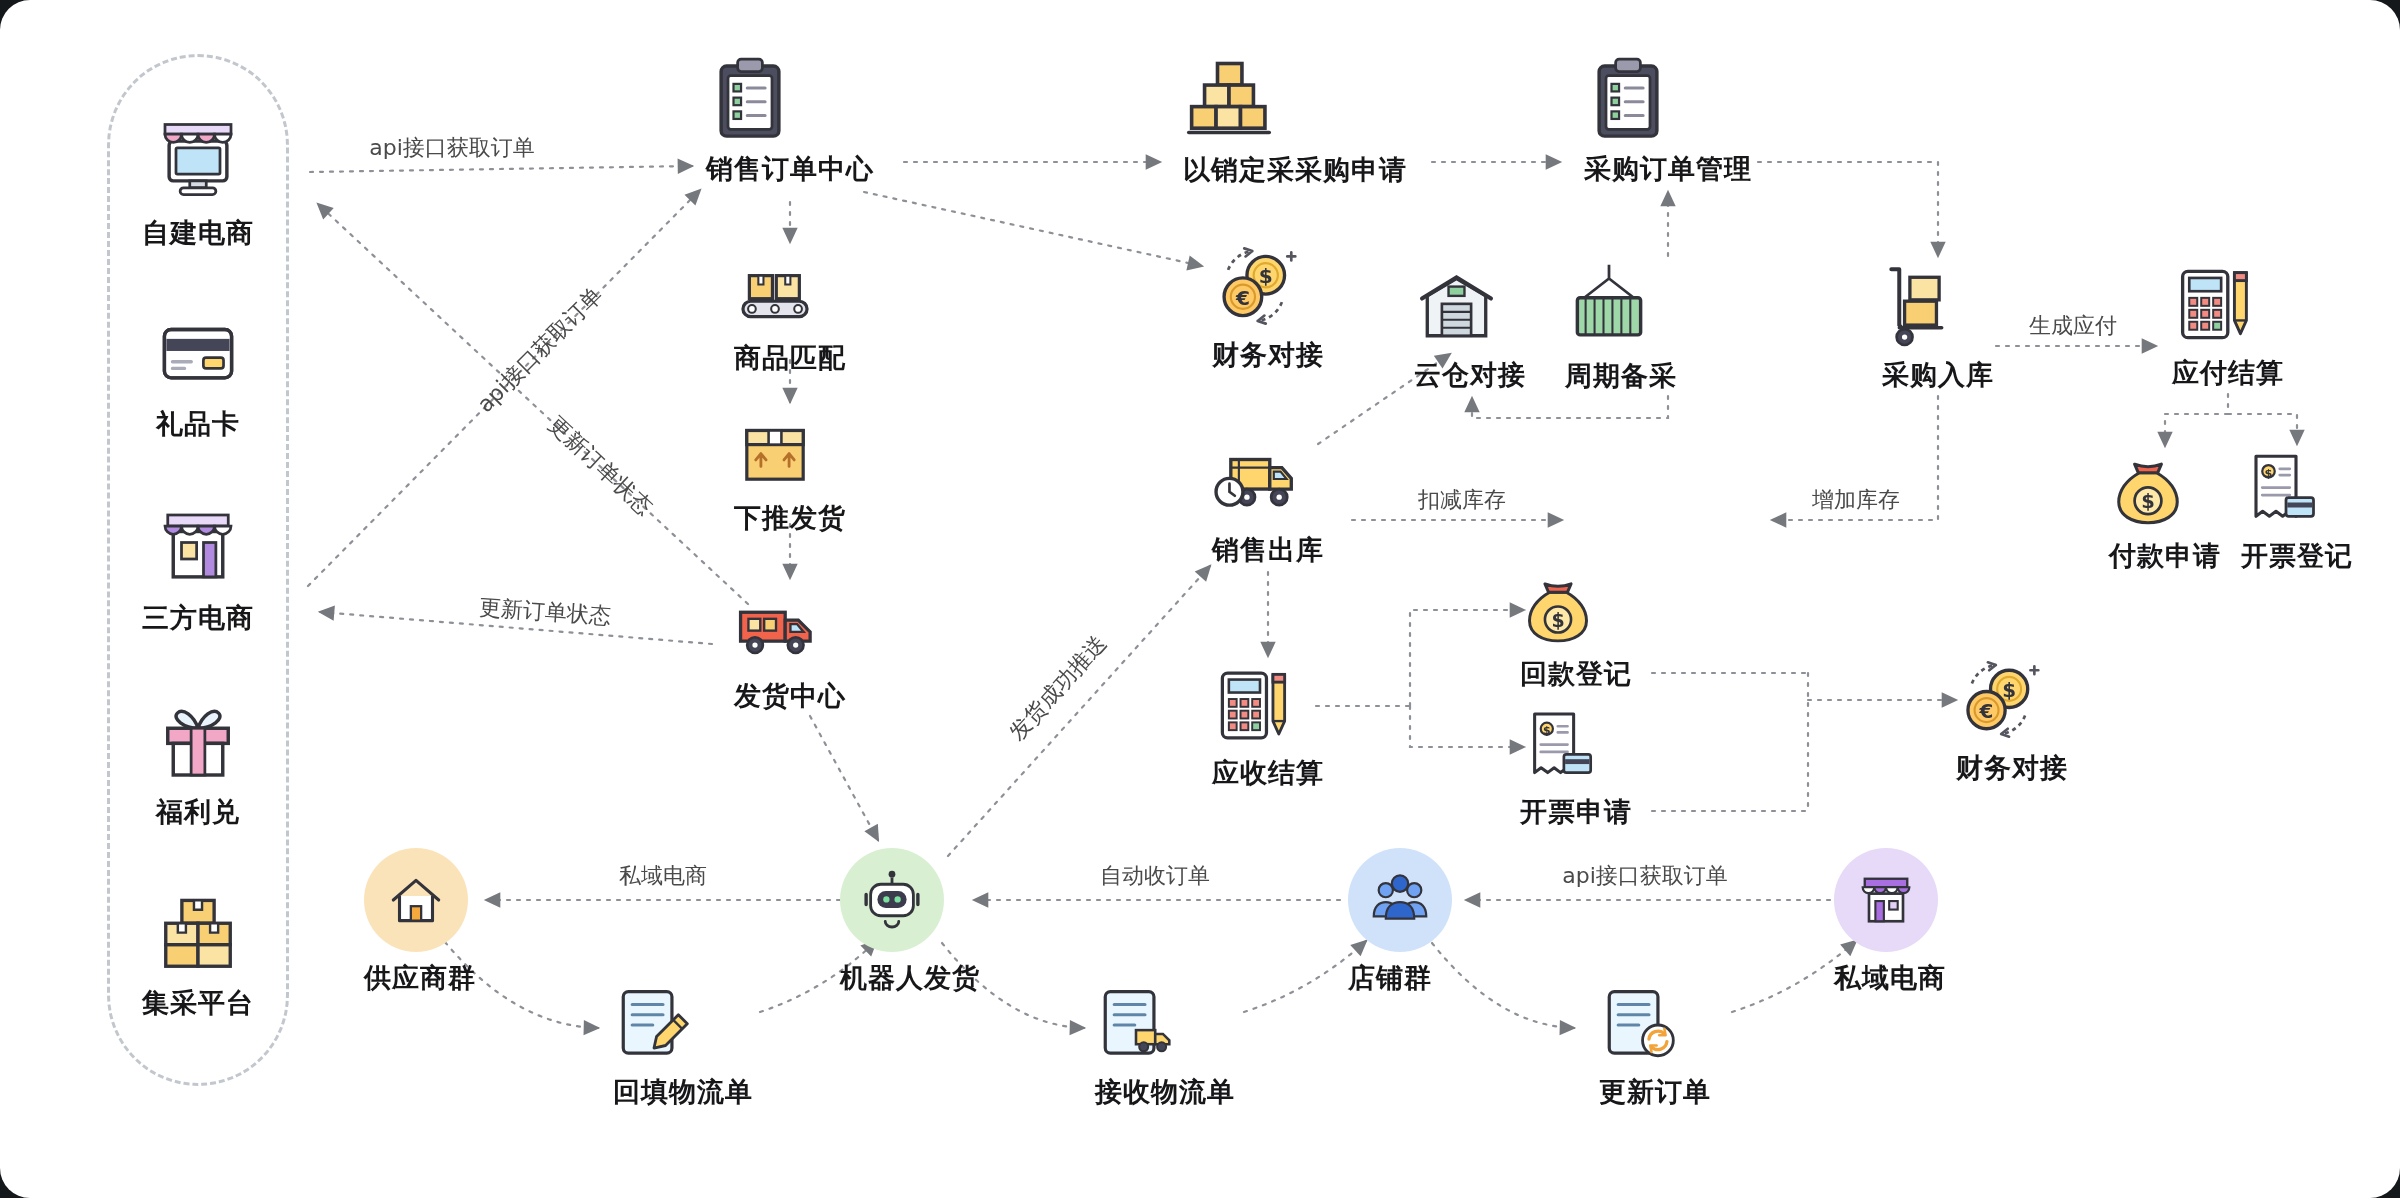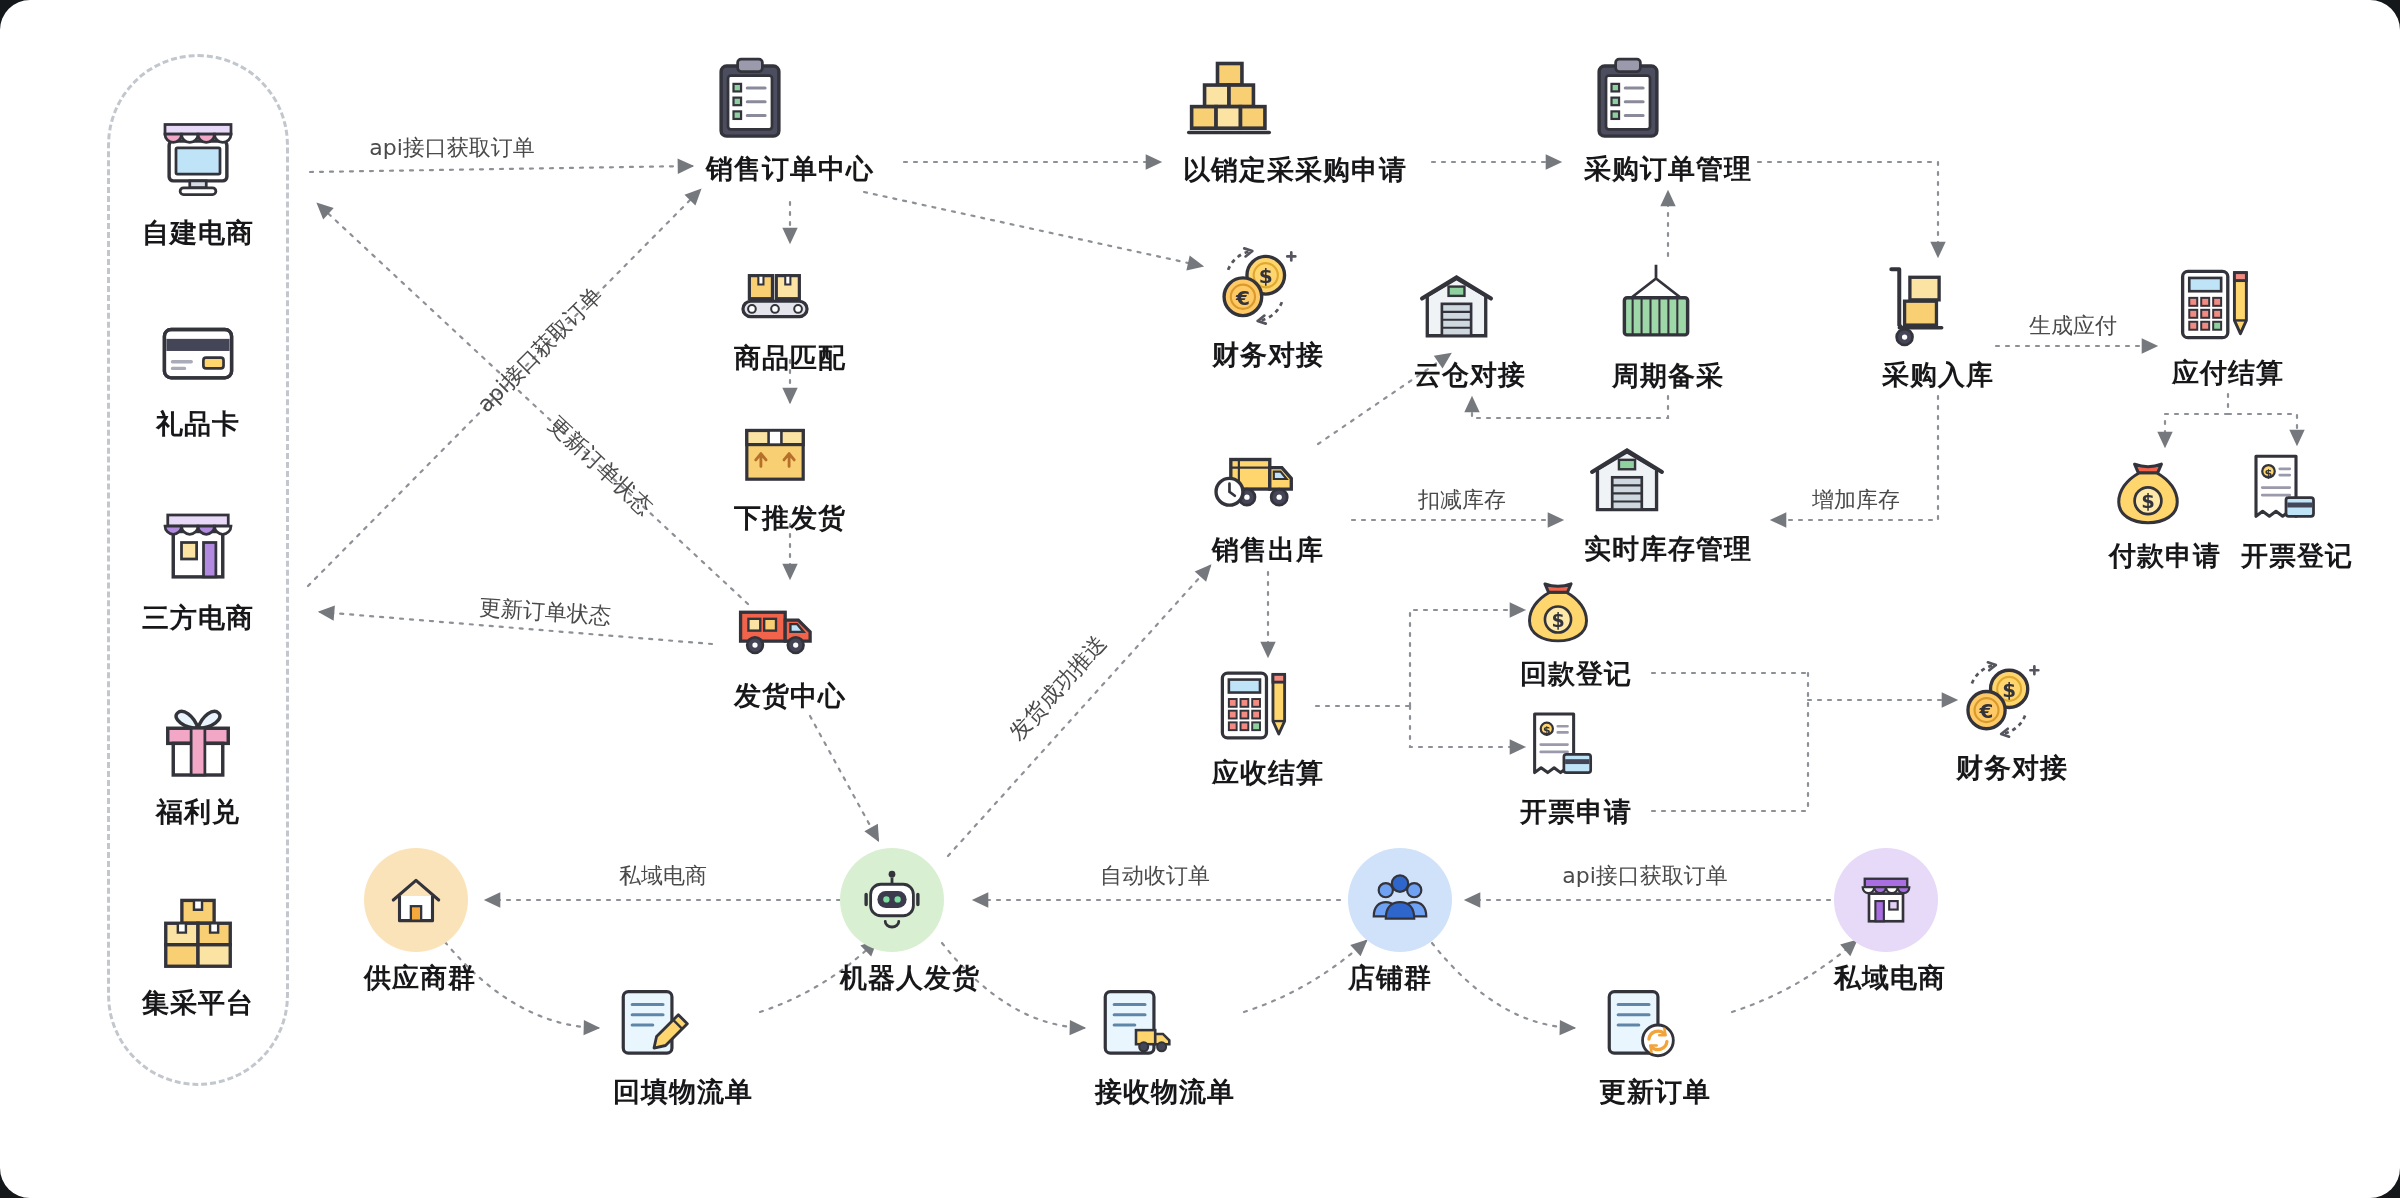--- a/index.html
+++ b/index.html
@@ -369,21 +369,21 @@
         <use href="#i-finance"></use>
       </svg>
     <div class="nlabel">财务对接</div>
   </div>
   <div class="node" style="left:1470px;top:264px">
     <svg width="85" height="85">
         <use href="#i-warehouse"></use>
       </svg>
     <div class="nlabel">云仓对接</div>
   </div>
-  <div class="node" style="left:1668px;top:262px">
+  <div class="node" style="left:1621px;top:262px">
     <svg width="88" height="88">
         <use href="#i-container"></use>
       </svg>
     <div class="nlabel">周期备采</div>
   </div>
   <div class="node" style="left:1938px;top:264px">
     <svg width="85" height="85">
         <use href="#i-handtruck"></use>
       </svg>
     <div class="nlabel">采购入库</div>
@@ -392,26 +392,20 @@
     <svg width="85" height="85">
         <use href="#i-calc"></use>
       </svg>
     <div class="nlabel">应付结算</div>
   </div>
   <div class="node" style="left:1268px;top:438px">
     <svg width="86" height="86">
         <use href="#i-outtruck"></use>
       </svg>
     <div class="nlabel">销售出库</div>
-  </div>
-  <div class="node" style="left:1668px;top:437px">
-    <svg width="86" height="86">
-        <use href="#i-warehouse"></use>
-      </svg>
-    <div class="nlabel">实时库存管理</div>
   </div>
   <div class="node" style="left:2165px;top:452px">
     <svg width="78" height="78">
         <use href="#i-moneybag"></use>
       </svg>
     <div class="nlabel">付款申请</div>
   </div>
   <div class="node" style="left:2297px;top:450px">
     <svg width="80" height="80">
         <use href="#i-invoice"></use>

